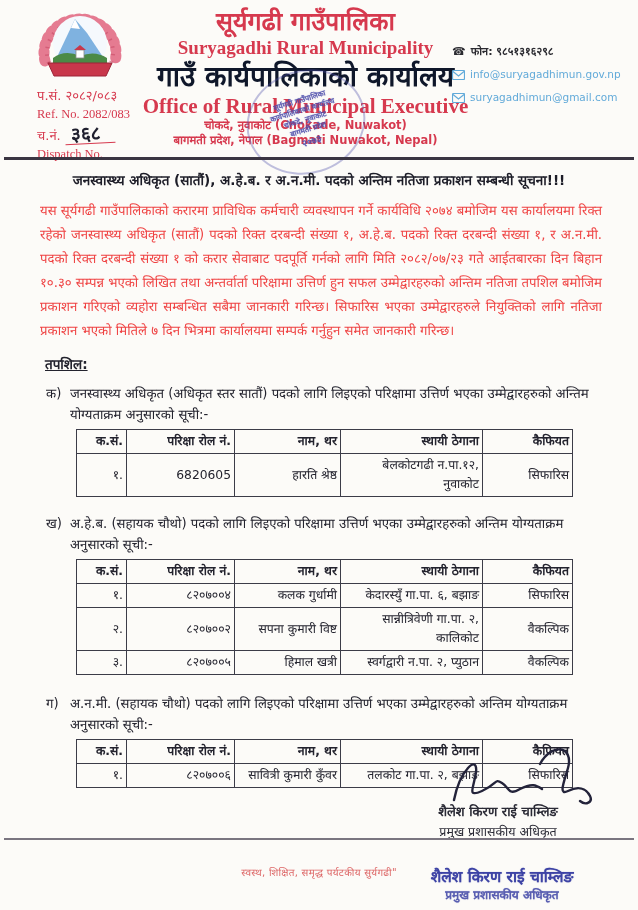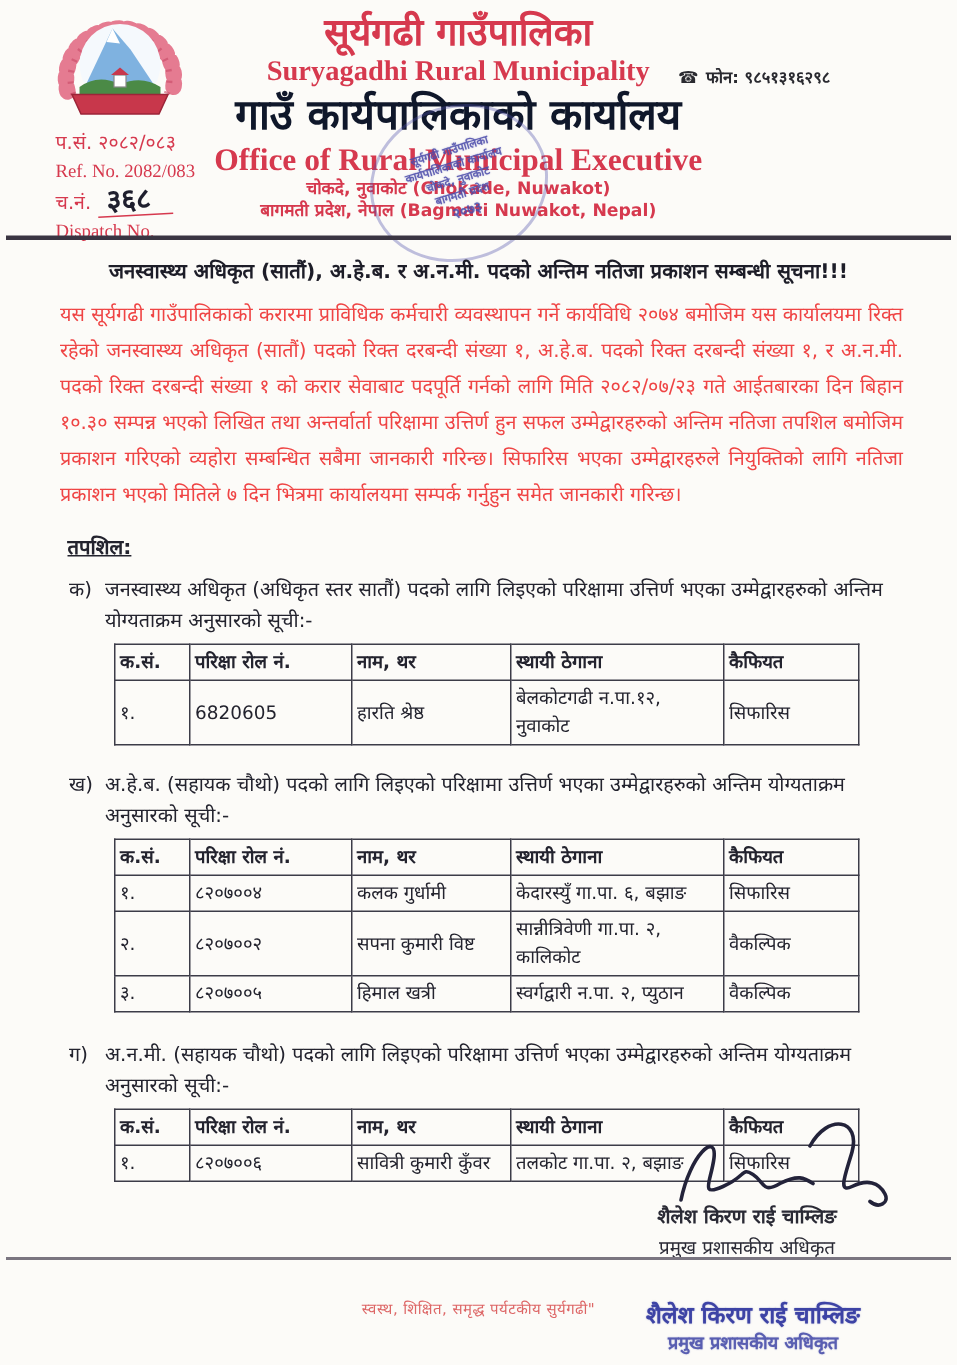--- a/index.html
+++ b/index.html
@@ -51,21 +51,21 @@
     text-align:justify; color:#ef4444;
   }
   .tapasil { margin:12px 0 8px 45px; font-size:13.5px; font-weight:bold; text-decoration:underline; }
   .sec-head { display:flex; margin:10px 38px 4px 46px; font-size:13.2px; line-height:21px; }
   .sec-head .lbl { flex:0 0 24px; }
   .sec-head .txt { flex:1; }
   table.result {
     border-collapse:collapse; table-layout:fixed; width:496px; margin:2px 0 0 76px;
     font-size:12.3px; color:#23232e; background:transparent;
   }
-  table.result th, table.result td { border:1.4px solid #3c3c48; padding:2px 3px; text-align:left; line-height:19px; }
+  table.result th, table.result td { border:1.4px solid #3c3c48; padding:2px 3px; text-align:right; line-height:19px; }
   table.result th { font-weight:bold; }
   
   .sig-block { position:relative; width:240px; margin:14px 0 0 378px; text-align:center; }
   .sig-svg { position:absolute; left:70px; top:-64px; }
   .sig-name { font-size:13px; font-weight:bold; color:#2a2a35; line-height:20px; margin-top:4px; }
   .sig-desig { font-size:12.5px; color:#2a2a35; line-height:19px; }
   .stamp-name-block {
     width:280px; margin:26px 0 0 362px; text-align:center; color:#3d43a5;
     text-shadow:0 0 1px rgba(61,67,165,.55);
   }
@@ -109,20 +109,34 @@
       <span>च.नं.</span>
       <span class="chalani-value">३६८</span>
     </div>
     <div class="en">Dispatch No.____</div>
   </div>
 
   <div class="contact-block">
     <div class="contact-row phone-row">
       <span>☎</span>
       <span>फोन: ९८५१३१६२९८</span>
+    </div>
+    <div class="contact-row blue-row">
+      <svg class="icon-svg" width="13" height="10" viewBox="0 0 13 10">
+          <rect x="0.5" y="0.5" width="12" height="9" rx="1" fill="none" stroke="#62aad9" stroke-width="1.2"></rect>
+          <path d="M1,1.5 L6.5,6 L12,1.5" fill="none" stroke="#62aad9" stroke-width="1.2"></path>
+        </svg>
+      <span>info@suryagadhimun.gov.np</span>
+    </div>
+    <div class="contact-row blue-row">
+      <svg class="icon-svg" width="13" height="10" viewBox="0 0 13 10">
+          <rect x="0.5" y="0.5" width="12" height="9" rx="1" fill="none" stroke="#62aad9" stroke-width="1.2"></rect>
+          <path d="M1,1.5 L6.5,6 L12,1.5" fill="none" stroke="#62aad9" stroke-width="1.2"></path>
+        </svg>
+      <span>suryagadhimun@gmail.com</span>
     </div>
   </div>
 
   <div class="round-stamp">
     <div>सूर्यगढी गाउँपालिका</div>
     <div>कार्यपालिकाको कार्यालय</div>
     <div>चोकदे, नुवाकोट</div>
     <div>बागमती प्रदेश</div>
     <div class="yr">२०७३</div>
   </div>

